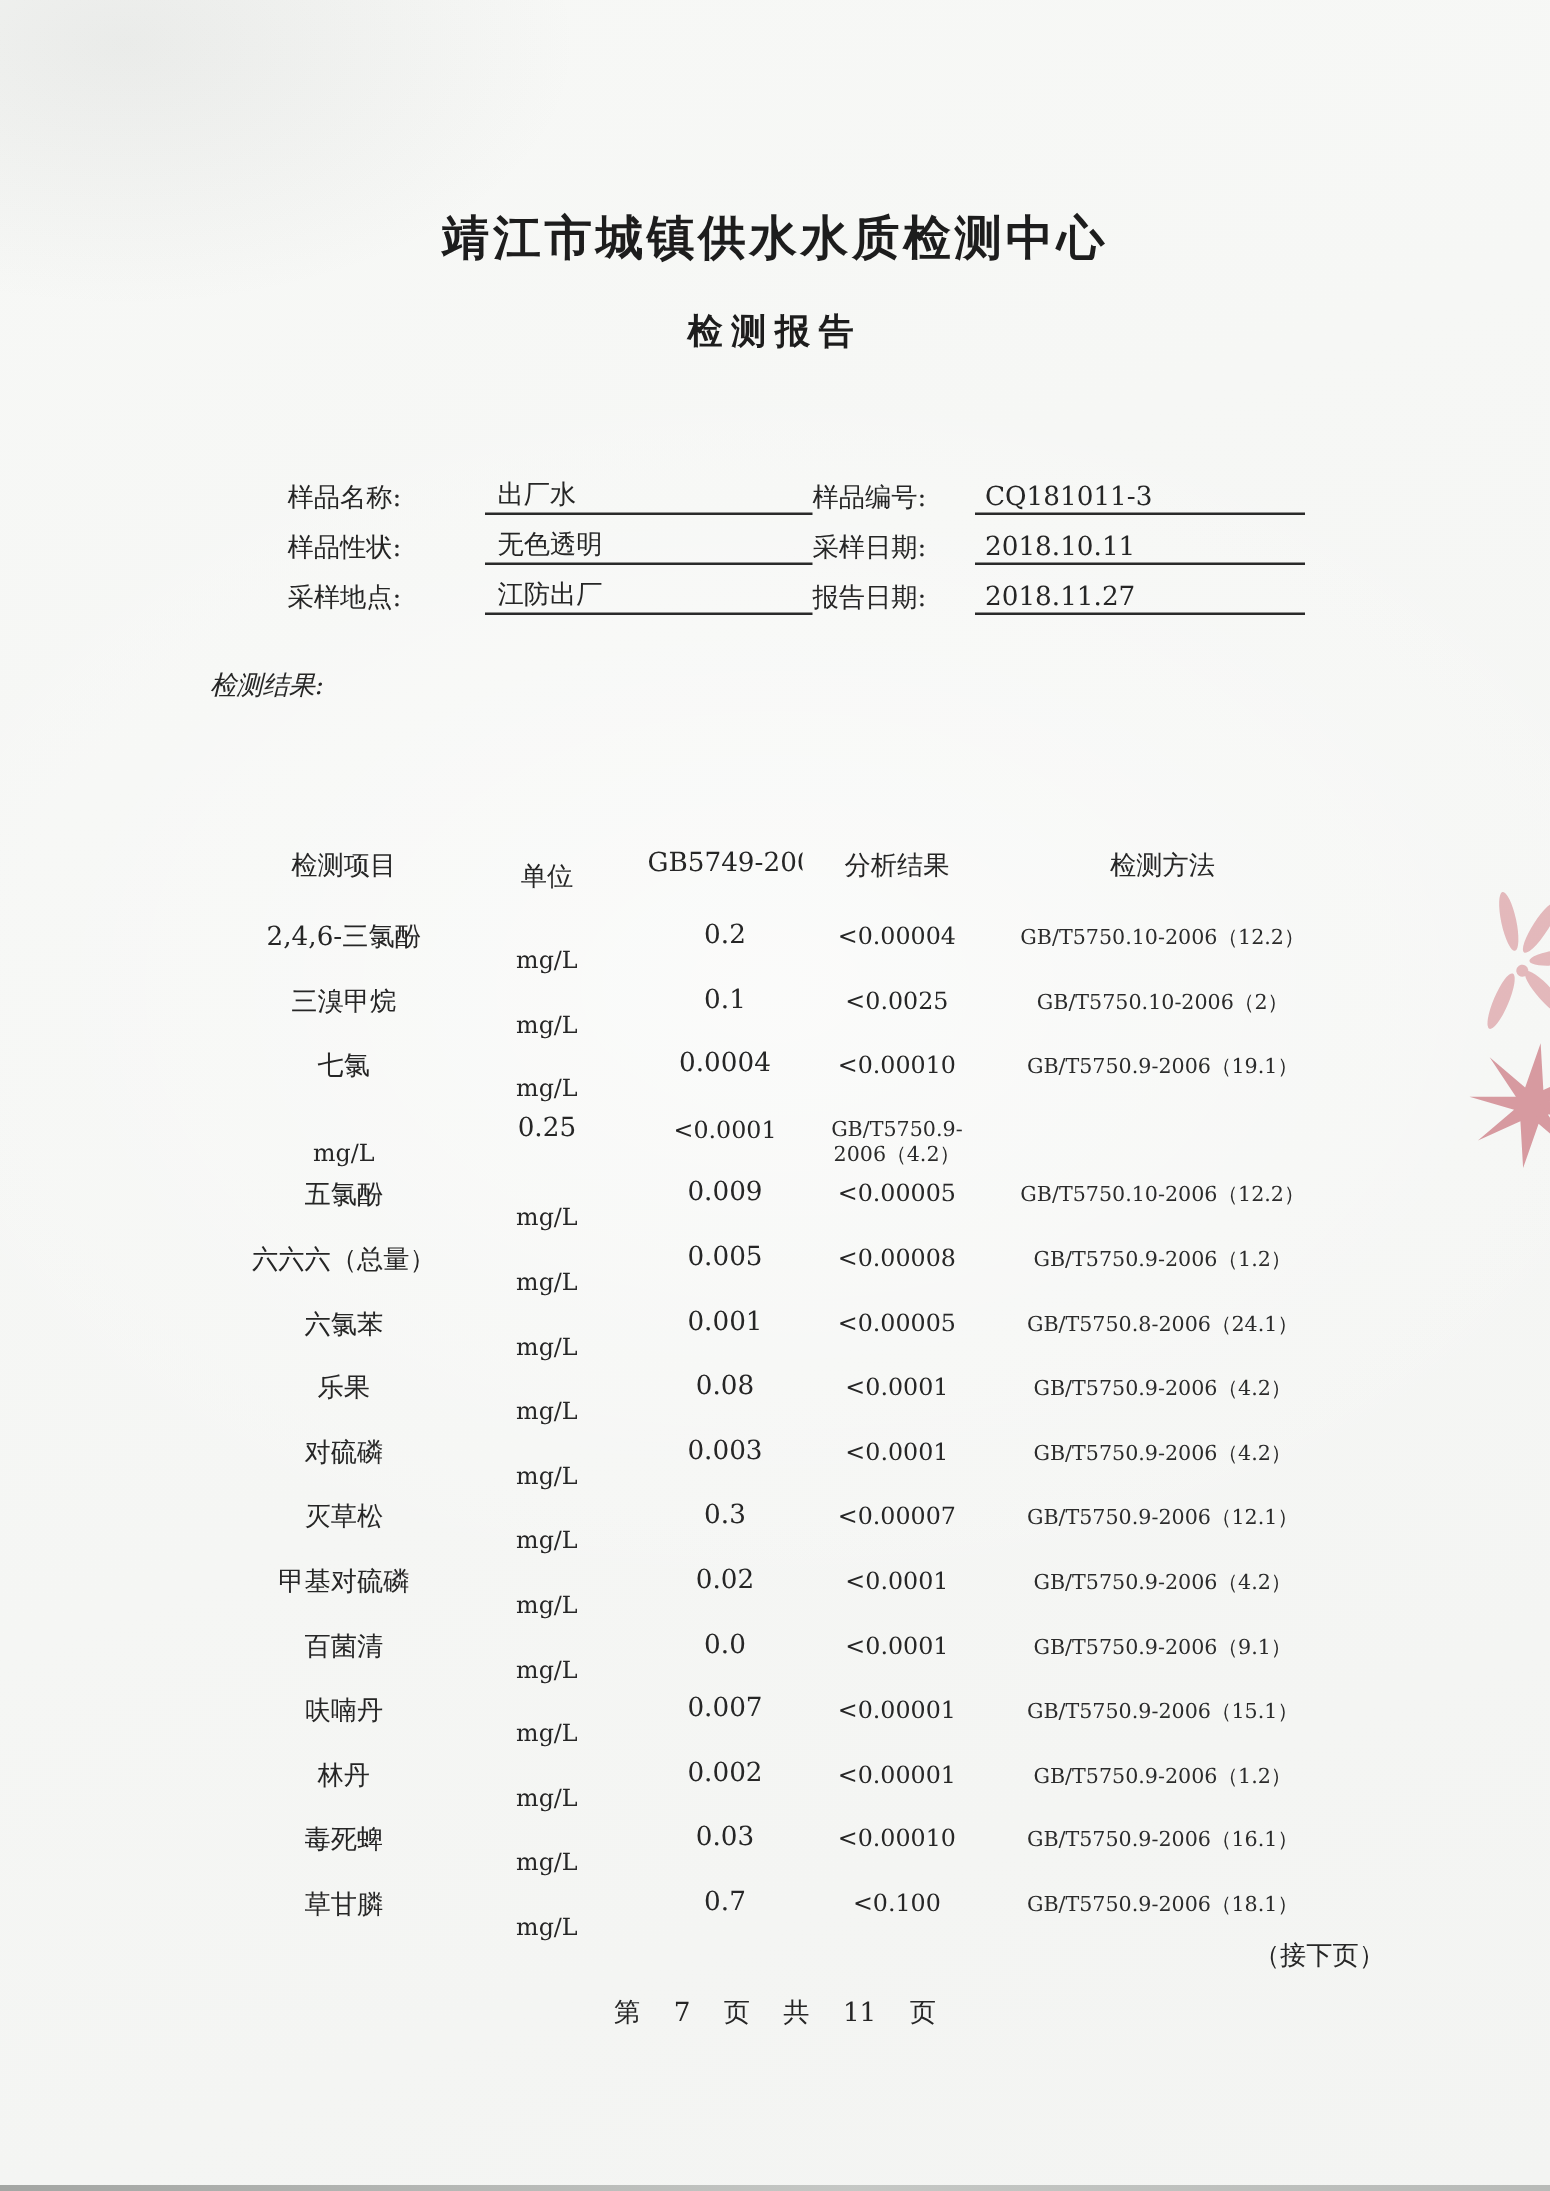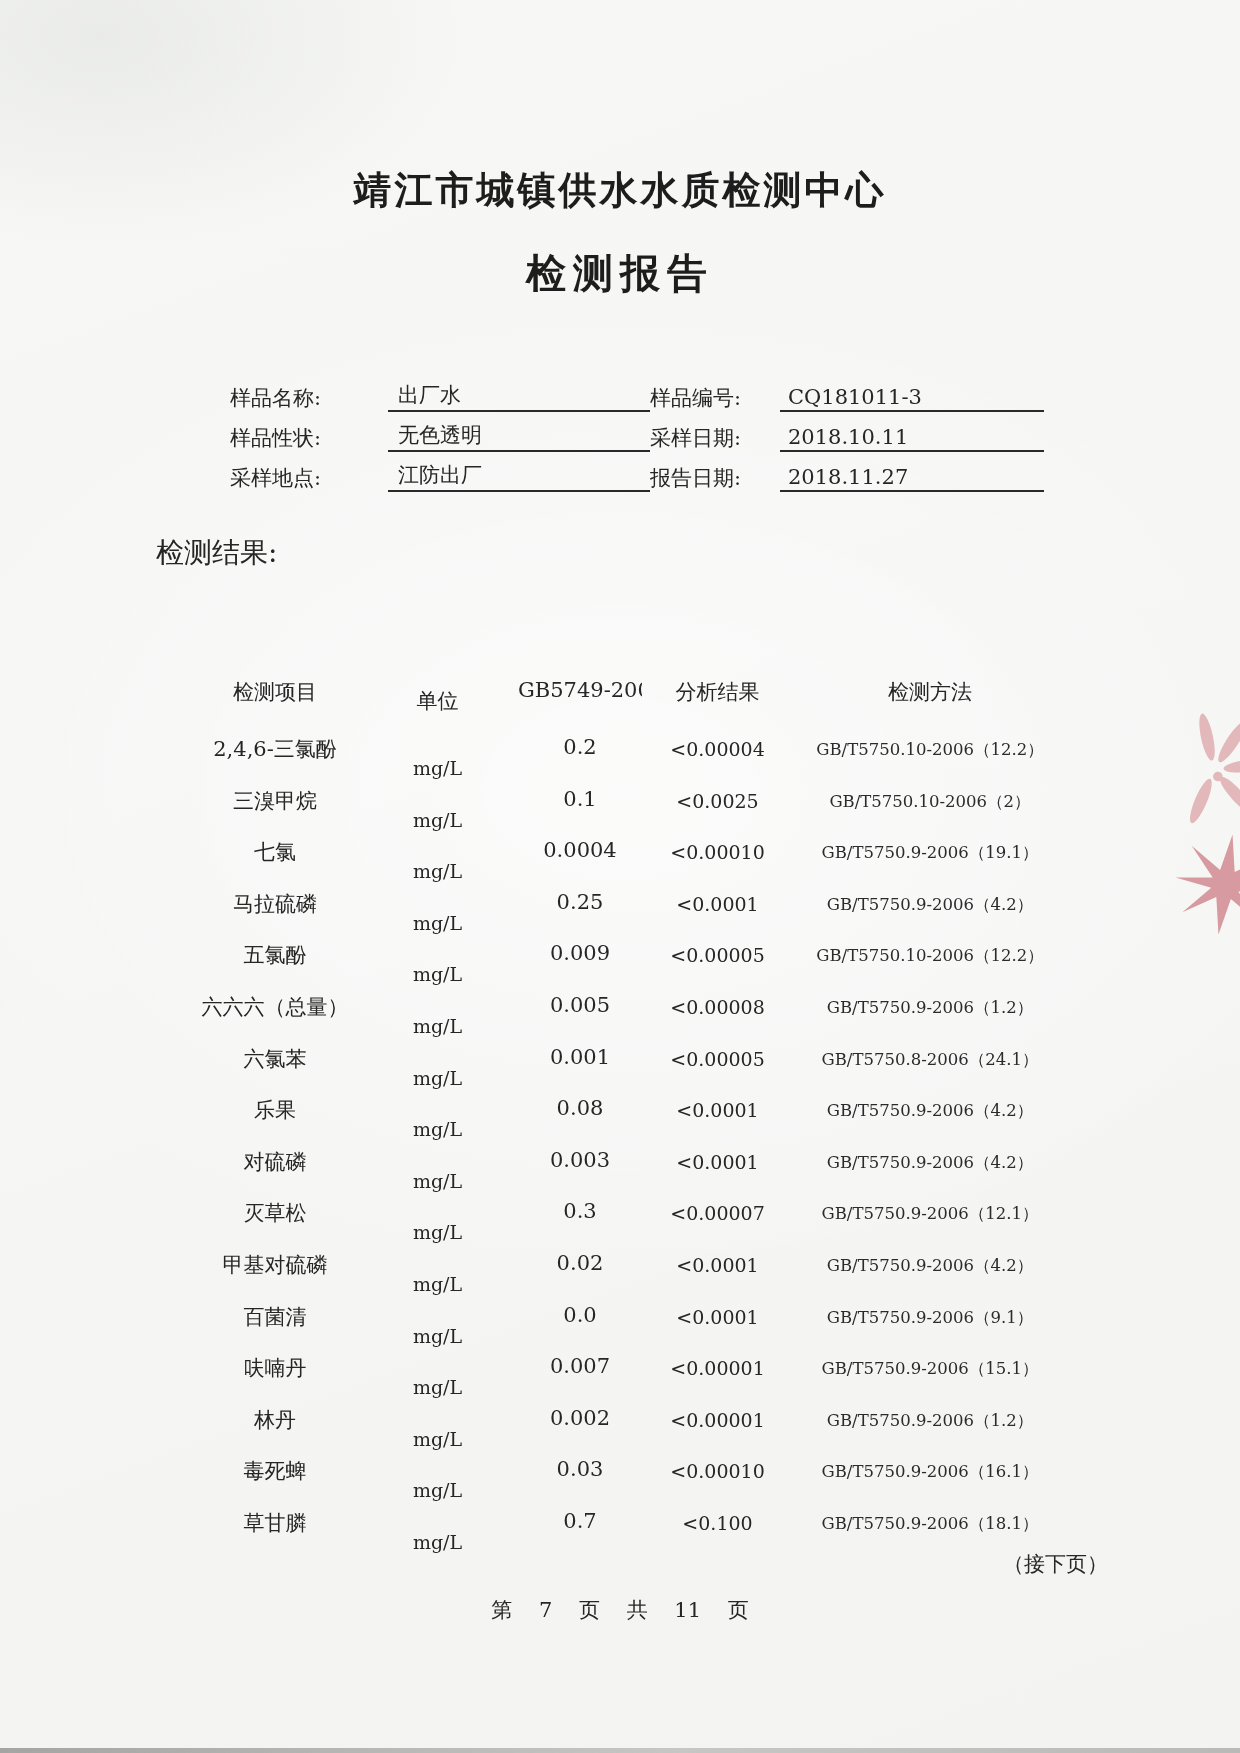--- a/index.html
+++ b/index.html
@@ -8,30 +8,30 @@
     background:
       radial-gradient(ellipse 520px 300px at 8% 2%, rgba(120,125,122,0.10), transparent 70%),
       radial-gradient(ellipse 900px 600px at 50% 45%, rgba(255,255,255,0.55), transparent 85%),
       linear-gradient(160deg, #f7f8f6 0%, #f5f6f4 60%, #f3f4f2 100%);
     font-family:"DejaVu Serif","Liberation Serif",serif;
     color:#262626;
   }
   .title { position:absolute; top:165px; left:0; width:100%; margin:0;
     text-align:center; font-size:38px; font-weight:600; letter-spacing:3px; color:#1d1d1d; }
   .subtitle { position:absolute; top:246px; left:0; width:100%; margin:0;
-    text-align:center; font-size:40px; font-weight:600; letter-spacing:7px; color:#1d1d1d; }
+    text-align:center; font-size:28px; font-weight:600; letter-spacing:7px; color:#1d1d1d; }
 
   .info { position:absolute; left:230px; top:372px; }
   .info-row { display:flex; align-items:flex-end; height:40px; font-size:21px; }
   .lbl-l { width:158px; }
   .val-l { width:252px; border-bottom:2px solid #2a2a2a; padding:0 0 1px 10px; }
   .lbl-r { width:117px; }
   .val-r { width:256px; border-bottom:2px solid #2a2a2a; padding:0 0 1px 8px;margin-left:13px; }
 
-  .section-label { position:absolute; left:156px; top:534px; font-size:28px; }
+  .section-label { position:absolute; left:168px; top:534px; font-size:21px;font-style:italic; }
 
   .table { position:absolute; left:180px; top:672px; width:900px; }
   .t-head, .t-row { display:grid; grid-template-columns:190px 135px 150px 125px 300px; }
   .t-head { height:58px; align-items:start; }
   .th { text-align:center; font-size:21px; padding-top:6px; }
   .th.c-unit { padding-top:15px; }
   .clip { display:inline-block; max-width:124px; overflow:hidden; white-space:nowrap; vertical-align:bottom; }
   .t-row { height:51.6px; }
   .td { text-align:center; padding-top:5px; font-size:21px; }
   .td.c-unit { font-size:19px; padding-top:27px; }
@@ -107,21 +107,20 @@
 
     <div class="t-row">
       <span class="td c-item">七氯</span>
       <span class="td c-unit">mg/L</span>
       <span class="td c-limit">0.0004</span>
       <span class="td c-result">&lt;0.00010</span>
       <span class="td c-method">GB/T5750.9-2006（19.1）</span>
     </div>
 
     <div class="t-row">
-      <span class="td c-item">马拉硫磷</span>
       <span class="td c-unit">mg/L</span>
       <span class="td c-limit">0.25</span>
       <span class="td c-result">&lt;0.0001</span>
       <span class="td c-method">GB/T5750.9-2006（4.2）</span>
     </div>
 
     <div class="t-row">
       <span class="td c-item">五氯酚</span>
       <span class="td c-unit">mg/L</span>
       <span class="td c-limit">0.009</span>

